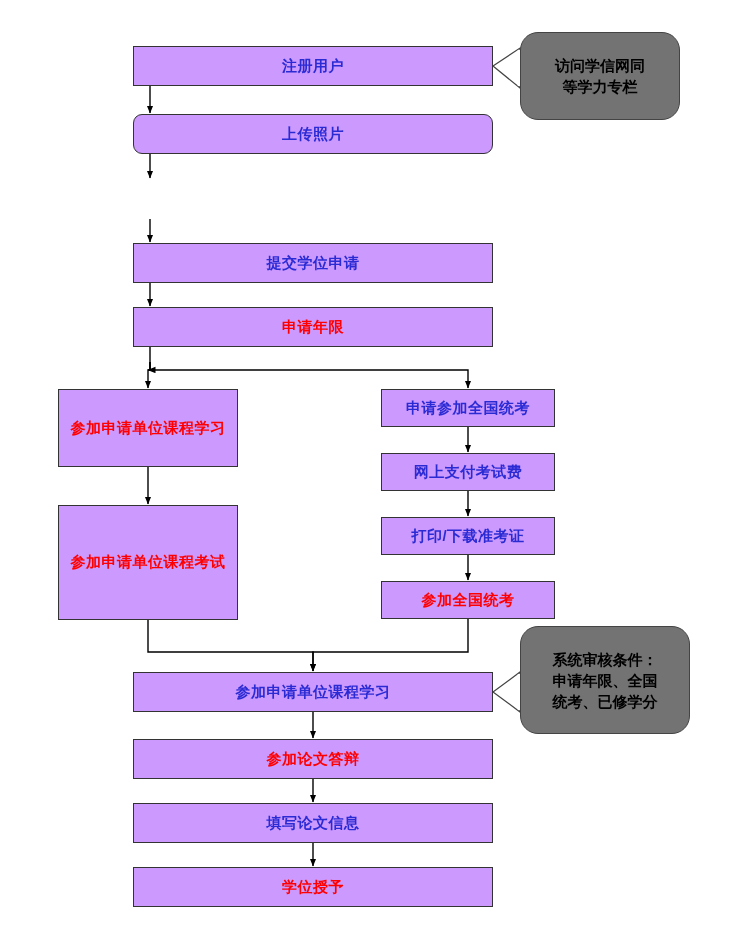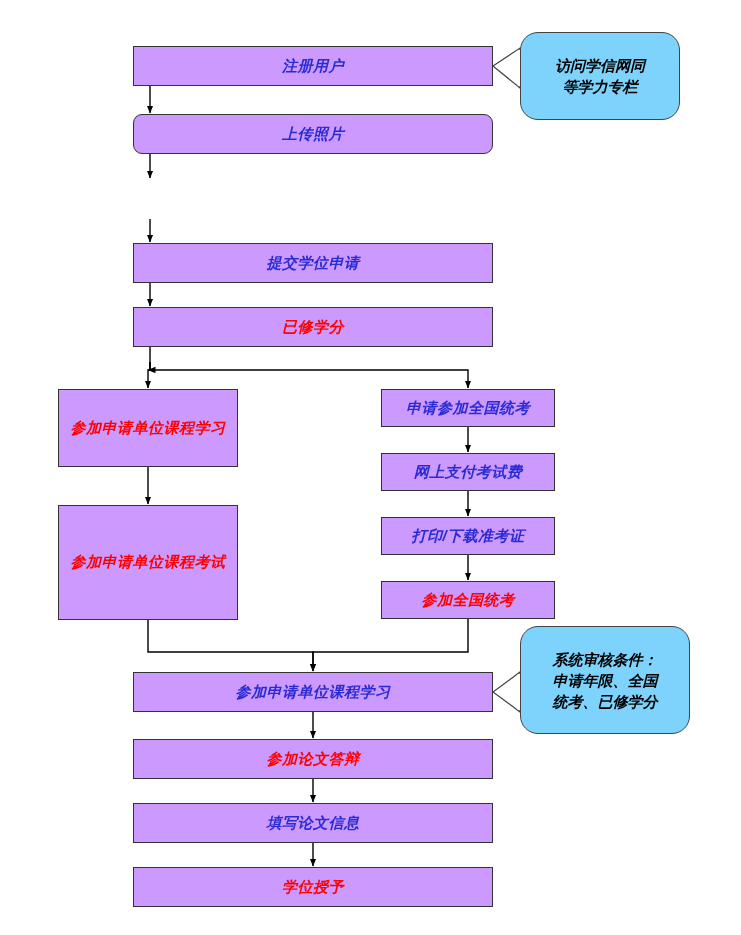--- a/index.html
+++ b/index.html
@@ -2,21 +2,21 @@
 <html><head>
 <meta charset="utf-8">
 <style>
   html,body{margin:0;padding:0;}
   body{
     width:741px;height:935px;
     background:#ffffff;
     font-family:"Liberation Sans","DejaVu Sans",sans-serif;
     overflow:hidden;
   }
-  #canvas{position:relative;width:741px;height:935px;font-style:italic;}
+  #canvas{position:relative;width:741px;height:935px;}
 
   svg.lines{position:absolute;left:0;top:0;width:741px;height:935px;}
 
   .box{
     position:absolute;
     background:#cc99ff;
     border:1px solid #333333;
     box-sizing:border-box;
     display:flex;
     align-items:center;
@@ -25,21 +25,21 @@
     font-size:15px;
     font-weight:bold;
     color:#2b2bd4;
     line-height:1.35;
     letter-spacing:0.5px;
   }
   .box.red{color:#ff0000;}
 
   .callout{
     position:absolute;
-    background:#7dd3fc;
+    background:#737373;
     border:1px solid #444444;
     border-radius:18px;
     box-sizing:border-box;
     display:flex;
     align-items:center;
     justify-content:center;
     text-align:center;
     font-size:15px;
     font-weight:bold;
     color:#000000;
@@ -93,21 +93,21 @@
   <div class="box" style="left:133px;top:46px;width:360px;height:40px;">
       <span>注册用户</span>
     </div>
   <div class="box" style="left:133px;top:114px;width:360px;height:40px;border-radius:9px;">
       <span>上传照片</span>
     </div>
   <div class="box" style="left:133px;top:243px;width:360px;height:40px;">
       <span>提交学位申请</span>
     </div>
   <div class="box red" style="left:133px;top:307px;width:360px;height:40px;">
-      <span>已修学分</span>
+      <span>申请年限</span>
     </div>
 
   <div class="box red" style="left:58px;top:389px;width:180px;height:78px;padding:0 8px;">
       <span>参加申请单位课程学习</span>
     </div>
   <div class="box red" style="left:58px;top:505px;width:180px;height:115px;padding:0 8px;">
       <span>参加申请单位课程考试</span>
     </div>
 
   <div class="box" style="left:381px;top:389px;width:174px;height:38px;">

